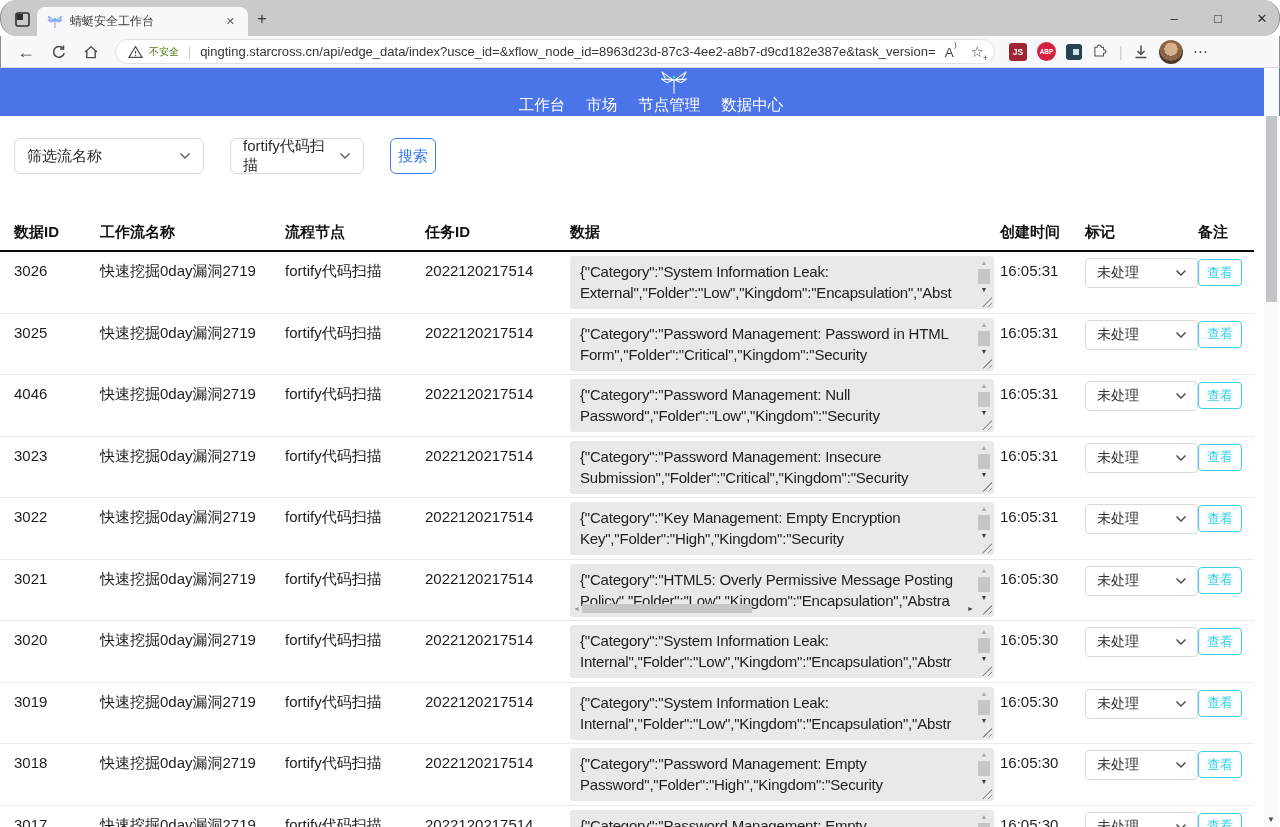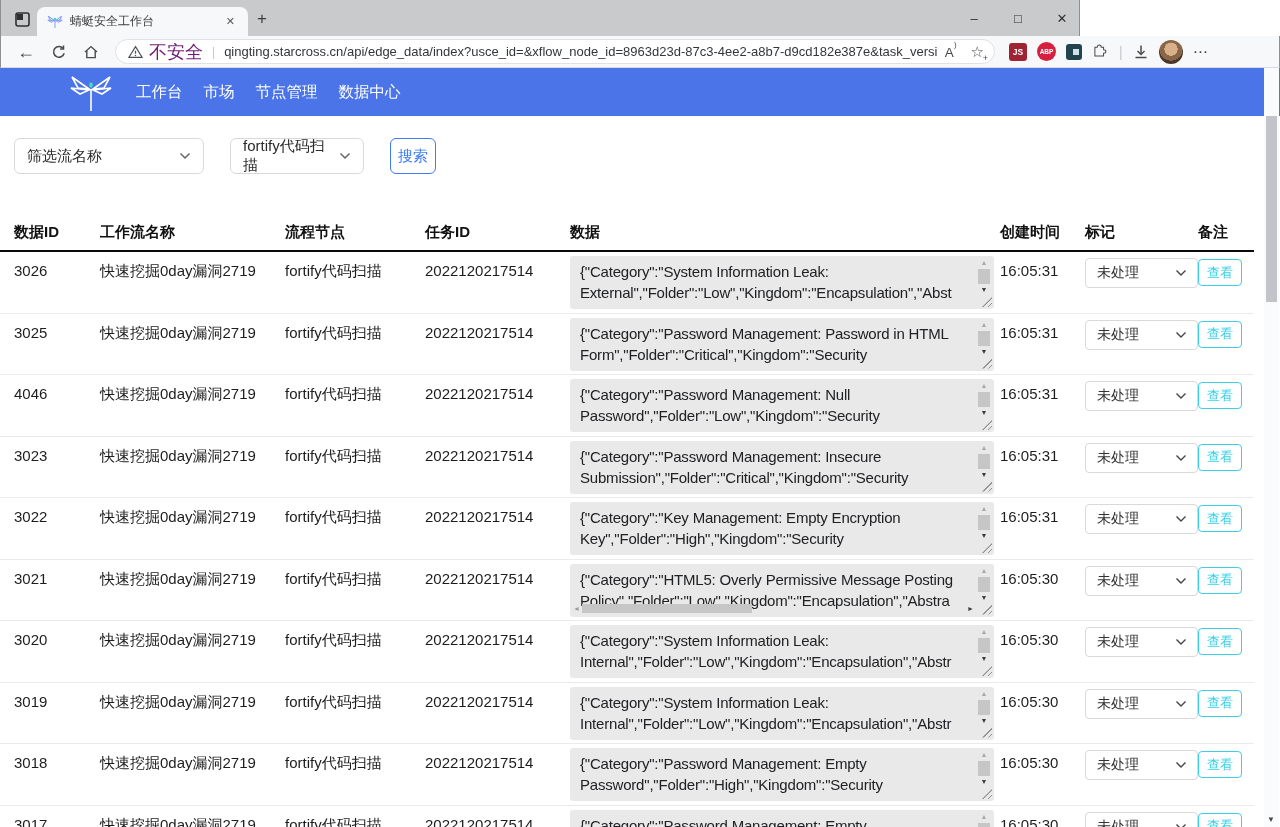--- a/index.html
+++ b/index.html
@@ -1,53 +1,53 @@
 <!DOCTYPE html>
 <html style="--nav-blue: #4a74e8; --search-blue: #3b7cf7; --view-cyan: #3bcfe8; --textarea-bg: #e9e9e9; --js-badge-red: #a02334; --abp-red: #d6203f;"><head>
 <meta charset="utf-8">
 <style>
   * { box-sizing: border-box; margin: 0; padding: 0; }
   html,body { width:1280px; height:827px; overflow:hidden; }
   body { font-family:"Liberation Sans","DejaVu Sans",sans-serif; background:#fff; position:relative; }
 
   
-  .titlebar { position:absolute; left:0; top:0; width:1080px; height:36px; background:#c9cacc; border-left:1px solid #8f8f8f; border-right:1px solid #8f8f8f; }
+  .titlebar { position:absolute; left:0; top:0; width:1280px; height:36px; background:#c9cacc; border-left:1px solid #8f8f8f; border-right:1px solid #8f8f8f;border-radius:17px; }
   .tab-actions { position:absolute; left:10px; top:8px; width:22px; height:22px; display:flex; align-items:center; justify-content:center; cursor:pointer; }
   .tab { position:absolute; left:36px; top:7px; width:211px; height:29px; background:#f7f8fa; border-radius:8px 8px 0 0; display:flex; align-items:center; padding:0 8px 0 10px; }
   .tab-title { font-size:12px; color:#3c3c3c; flex:1; margin-left:7px; white-space:nowrap; overflow:hidden; }
   .tab-close { font-size:11px; color:#5a5a5a; padding:2px 5px; cursor:pointer; }
   .new-tab { position:absolute; left:256px; top:9px; font-size:17px; font-weight:300; color:#3c3c3c; cursor:pointer; }
   .win-controls { position:absolute; right:8px; top:0; height:36px; display:flex; align-items:center; gap:26px; }
   .win-btn { font-size:13px; color:#2f2f2f; width:18px; text-align:center; cursor:pointer; }
 
   
   .toolbar { position:absolute; left:0; top:36px; width:1280px; height:32px; background:#f7f8fa; border-bottom:1px solid #d8dadd; border-left:1px solid #8f8f8f; border-right:1px solid #8f8f8f; display:flex; align-items:center; }
   .nav-icon { color:#4a4a4a; margin-left:16px; cursor:pointer; display:flex; align-items:center; }
   .back-glyph { font-size:18px; line-height:1; }
   .addressbar { margin-left:16px; width:880px; height:25px; background:#fff; border:1px solid #dfe1e5; border-radius:13px; display:flex; align-items:center; padding:0 10px 0 12px; }
-  .sec-label { font-size:18px; color:#701a75; margin-left:6px; }
+  .sec-label { font-size:10px; color:#4d7c0f; margin-left:6px; }
   .url-divider { color:#c3c6ca; margin:0 9px; font-size:12px; }
   .url-text { font-size:13px; color:#33363a; white-space:nowrap; overflow:hidden; flex:1; }
   .readaloud { font-size:13.5px; color:#4a4a4a; margin-left:8px; position:relative; cursor:pointer; }
   .readaloud sup { font-size:8px; position:relative; top:-4px; }
   .star-wrap { position:relative; margin-left:14px; cursor:pointer; }
   .star-glyph { font-size:15px; color:#4a4a4a; }
   .star-plus { position:absolute; right:-4px; bottom:-2px; font-size:9px; color:#4a4a4a; }
   .ext-area { display:flex; align-items:center; margin-left:14px; gap:10px; }
   .js-badge { width:18px; height:18px; background:var(--js-badge-red); border-radius:3px; color:#fff; font-size:8.5px; font-weight:bold; display:flex; align-items:center; justify-content:center; cursor:pointer; }
   .abp-badge { width:19px; height:19px; background:var(--abp-red); border-radius:50%; color:#fff; font-size:6.5px; font-weight:bold; display:flex; align-items:center; justify-content:center; cursor:pointer; }
   .dark-ext { width:16px; height:16px; background:#22444e; border-radius:3px; position:relative; cursor:pointer; }
   .dark-ext::after { content:""; position:absolute; right:3px; top:5px; width:6px; height:6px; background:#cfe3e8; }
   .tb-sep { color:#c5c7ca; font-size:14px; }
   .avatar { width:24px; height:24px; border-radius:50%; cursor:pointer;
     background: radial-gradient(circle at 50% 38%, #d8b18a 0 34%, #8a6649 35% 60%, #4a372a 61% 100%); }
   .more-dots { font-size:15px; color:#3c3c3c; letter-spacing:1px; cursor:pointer; margin-right:4px; }
 
   
-  .appnav { position:absolute; left:0; top:68px; width:1280px; height:48px; background:var(--nav-blue); display:flex; align-items:center; }
+  .appnav { position:absolute; left:0; top:68px; width:1280px; height:48px; background:var(--nav-blue); display:flex; align-items:center;flex-direction:column; }
   .logo { margin-left:68px; width:46px; height:42px; }
   .appnav-items { display:flex; gap:21px; margin-left:22px; }
   .appnav-item { color:#fff; font-size:15.5px; cursor:pointer; white-space:nowrap; }
 
   
   .filters { position:absolute; left:14px; top:138px; display:flex; align-items:center; }
   .sel { height:36px; background:#fff; border:1px solid #d9d9d9; border-radius:6px; display:flex; align-items:center; justify-content:space-between; padding:0 12px; cursor:pointer; }
   .sel-label { font-size:15px; color:#2b2b2b; }
   .sel-flow { width:190px; margin-right:26px;gap:32px; }
   .sel-node { width:134px; margin-right:26px; }

